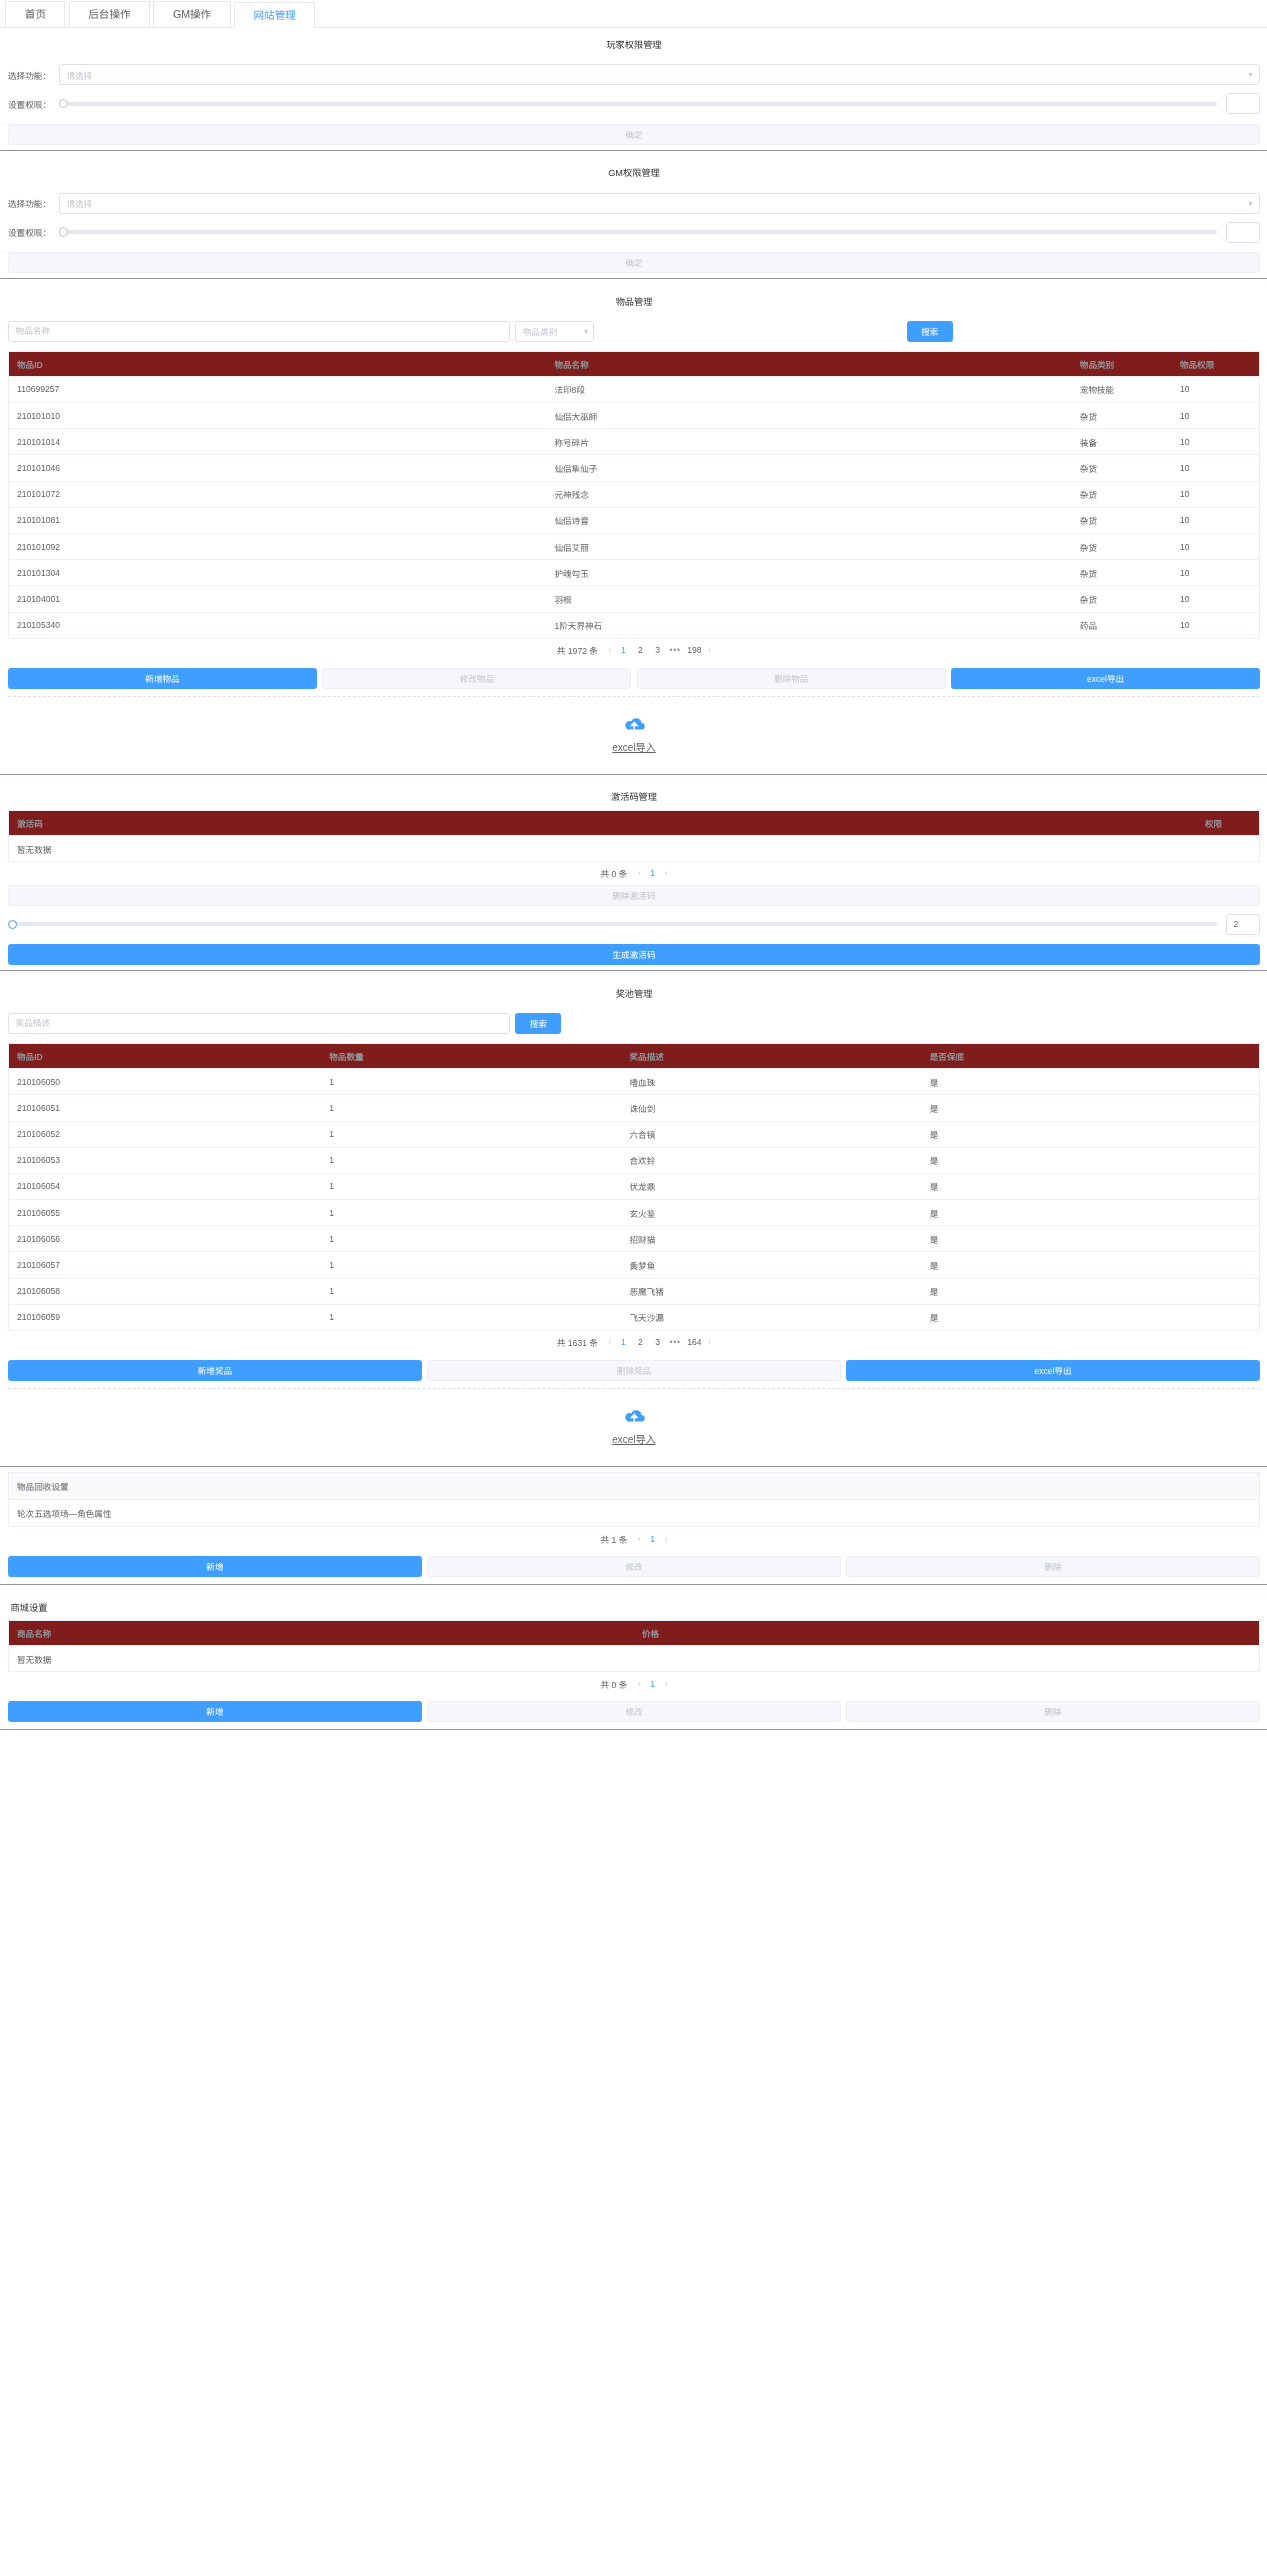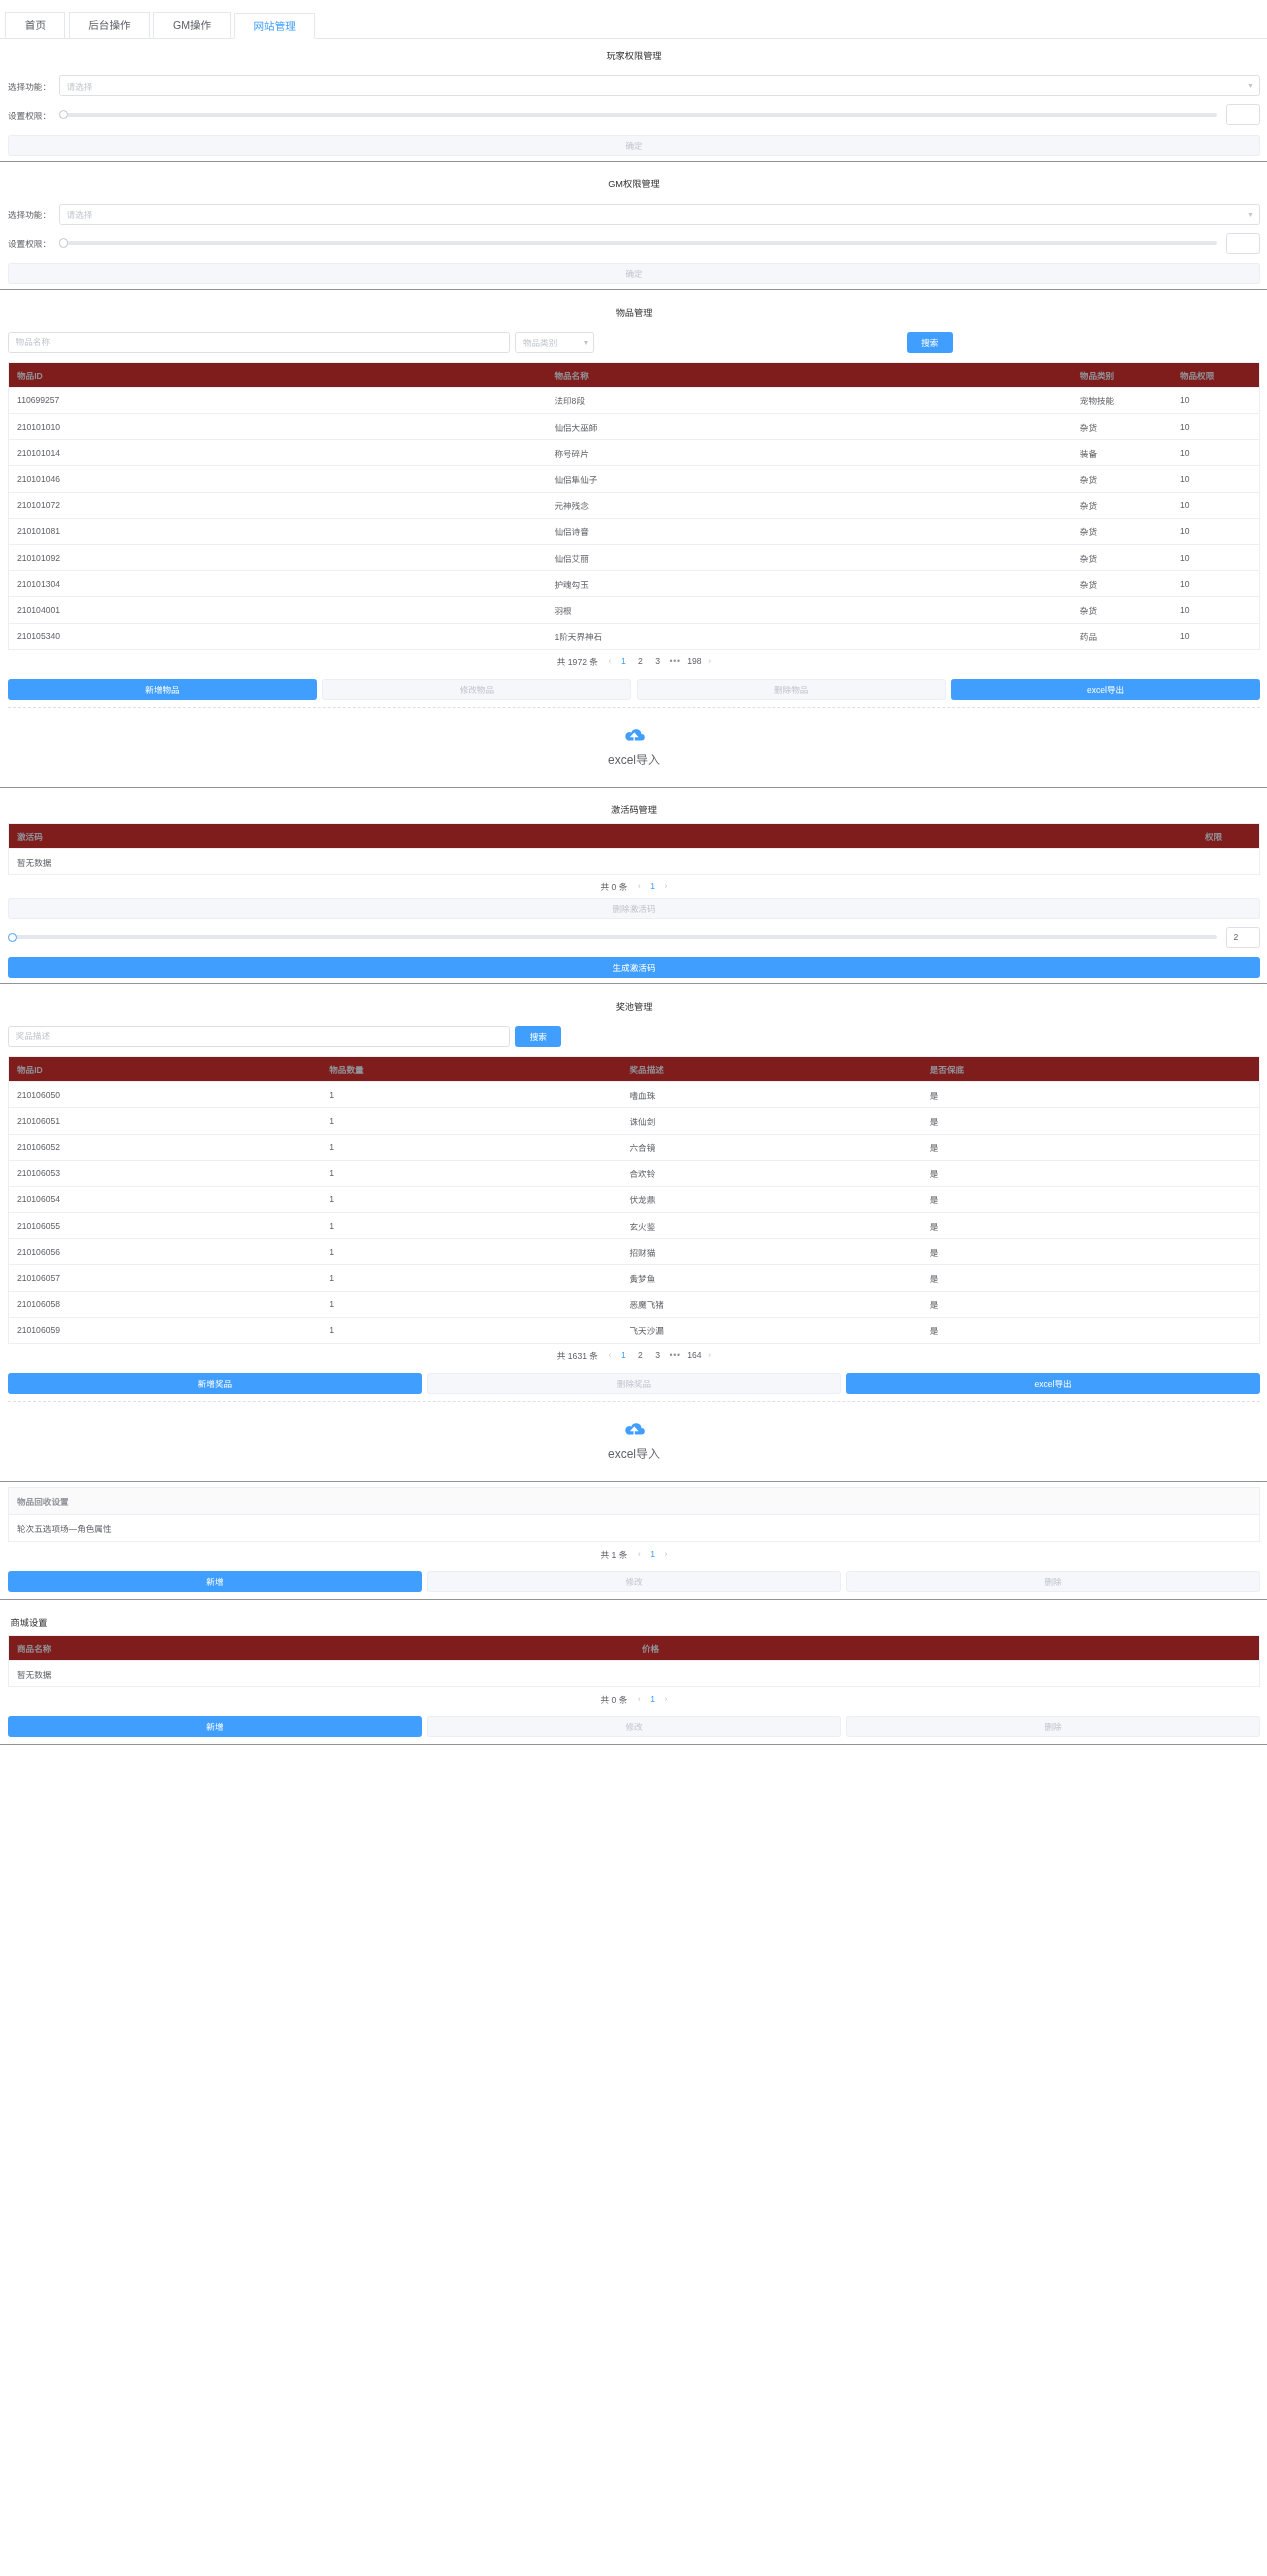--- a/index.html
+++ b/index.html
@@ -18,21 +18,20 @@
   }
   .page { width: 1268px; }
 
   
   .tabs-bar {
     display: flex;
     align-items: flex-end;
     height: 28px;
     border-bottom: 1.3px solid #E4E7ED;
     padding-left: 5.3px;
-    margin-top: 11px;
   }
   .tab {
     height: 26.4px;
     line-height: 25px;
     padding: 0 18.5px;
     font-size: 10.6px;
     color: #606266;
     background: #fff;
     border: 0.7px solid #E4E7ED;
     border-bottom: none;
@@ -258,22 +257,23 @@
   .pager .dots { color: #909399; letter-spacing: 0.7px; }
 
   
   .upload-zone {
     text-align: center;
     padding: 12px 0 14.5px;
     cursor: pointer;
   }
   .upload-zone .cloud { display: block; margin: 0 auto 4px; }
   .upload-zone .u-label {
-    font-size: 12px;
-    color: #606266;
+    font-size: 10px;
+    color: #606266;
+    text-decoration: underline;
   }
 
   
   .search-row {
     display: flex;
     align-items: center;
     gap: 5.3px;
     margin: 6.6px 0 9.2px;
   }
   .search-row .sinput { width: 502px; }

